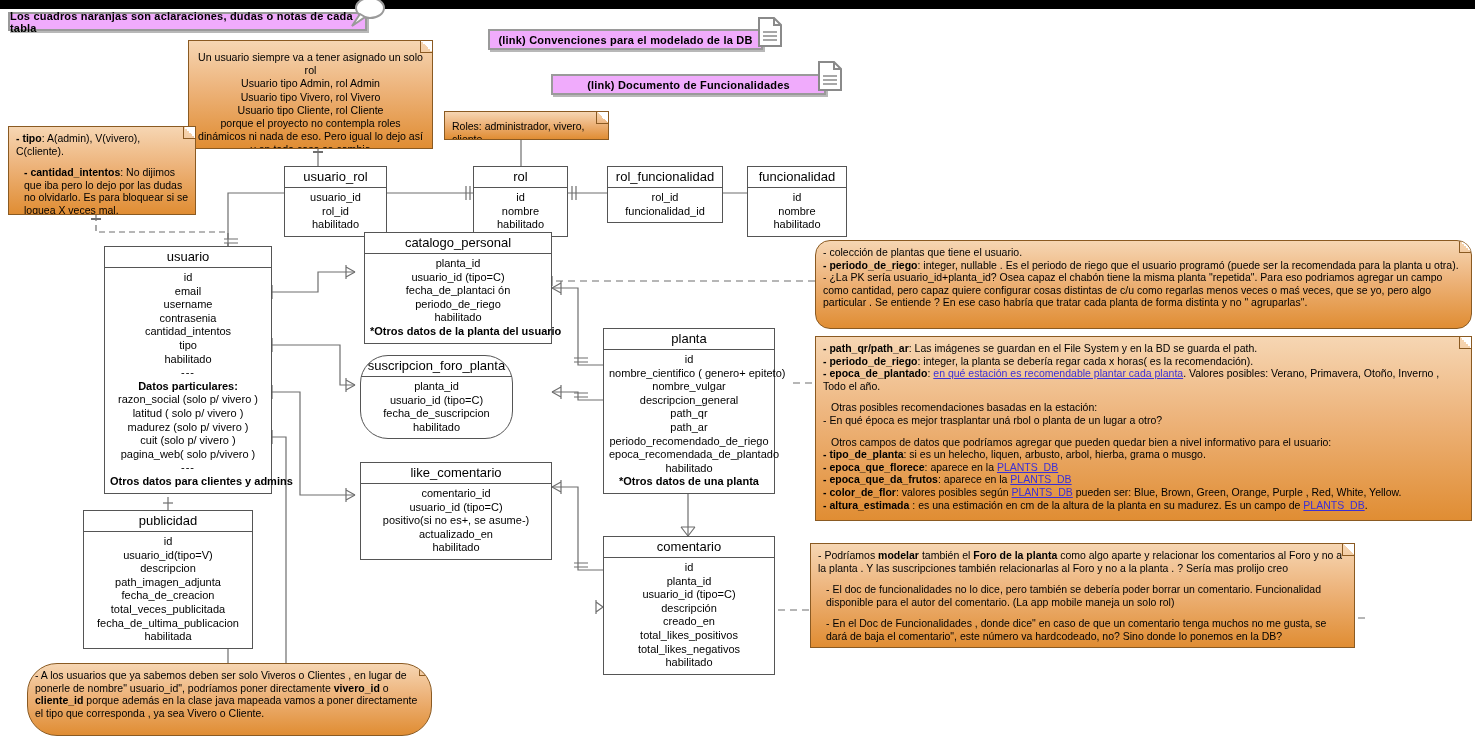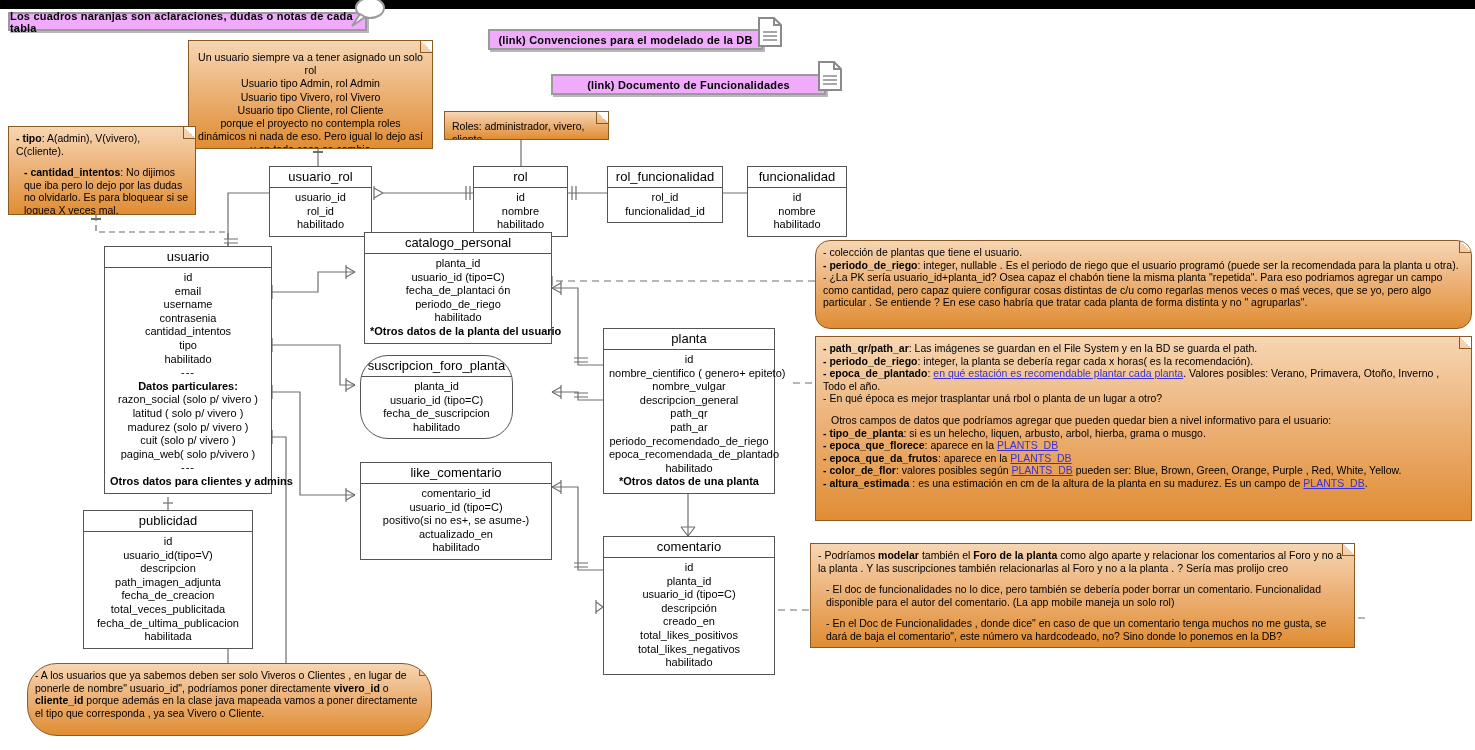--- a/index.html
+++ b/index.html
@@ -192,20 +192,21 @@
     <p>- colección de plantas que tiene el usuario.</p>
     <p><b>- periodo_de_riego</b><span>: integer, nullable . Es el periodo de riego que el usuario programó (puede ser la recomendada para la planta u otra).</span></p>
     <p>- ¿La PK sería usuario_id+planta_id? Osea capaz el chabón tiene la misma planta "repetida". Para eso podriamos agregar un campo como cantidad, pero capaz quiere configurar cosas distintas de c/u como regarlas menos veces o maś veces, que se yo, pero algo particular . Se entiende ? En ese caso habría que tratar cada planta de forma distinta y no " agruparlas".</p>
   </div>
 
   <div class="note" style="left:815px;top:336px;width:657px;height:185px;">
     <span class="fold"></span>
     <p><b>- path_qr/path_ar</b><span>: Las imágenes se guardan en el File System y en la BD se guarda el path.</span></p>
     <p><b>- periodo_de_riego</b><span>: integer, la planta se debería regar cada x horas( es la recomendación).</span></p>
     <p><b>- epoca_de_plantado</b><span>: </span><a href="#">en qué estación es recomendable plantar cada planta</a><span>. Valores posibles: Verano, Primavera, Otoño, Inverno , Todo el año.</span></p>
+    <p class="sp">Otras posibles recomendaciones basadas en la estación:</p>
     <p>- En qué época es mejor trasplantar uná rbol o planta de un lugar a otro?</p>
 
     <p class="sp">Otros campos de datos que podríamos agregar que pueden quedar bien a nivel informativo para el usuario:</p>
     <p><b>- tipo_de_planta</b><span>: si es un helecho, liquen, arbusto, arbol, hierba, grama o musgo.</span></p>
     <p><b>- epoca_que_florece</b><span>: aparece en la </span><a href="#">PLANTS_DB</a></p>
     <p><b>- epoca_que_da_frutos</b><span>: aparece en la </span><a href="#">PLANTS_DB</a></p>
     <p><b>- color_de_flor</b><span>: valores posibles según </span><a href="#">PLANTS_DB</a><span> pueden ser: Blue, Brown, Green, Orange, Purple , Red, White, Yellow.</span></p>
     <p><b>- altura_estimada</b><span> : es una estimación en cm de la altura de la planta en su madurez. Es un campo de </span><a href="#">PLANTS_DB</a><span>.</span></p>
 
   </div>
@@ -215,21 +216,21 @@
     <p><span>- Podríamos </span><b>modelar</b><span> también el </span><b>Foro de la planta</b><span> como algo aparte y relacionar los comentarios al Foro y no a la planta . Y las suscripciones también relacionarlas al Foro y no a la planta . ? Sería mas prolijo creo</span></p>
     <p class="sp">- El doc de funcionalidades no lo dice, pero también se debería poder borrar un comentario. Funcionalidad disponible para el autor del comentario. (La app mobile maneja un solo rol)</p>
     <p class="sp">- En el Doc de Funcionalidades , donde dice" en caso de que un comentario tenga muchos no me gusta, se dará de baja el comentario", este número va hardcodeado, no? Sino donde lo ponemos en la DB?</p>
   </div>
 
   <div class="note" style="left:27px;top:663px;width:405px;height:73px;border-radius:30px;">
     <span class="fold"></span>
     <p><span>- A los usuarios que ya sabemos deben ser solo Viveros o Clientes , en lugar de ponerle de nombre" usuario_id", podríamos poner directamente </span><b>vivero_id</b><span> o </span><b>cliente_id</b><span> porque además en la clase java mapeada vamos a poner directamente el tipo que corresponda , ya sea Vivero o Cliente.</span></p>
   </div>
 
-  <div class="table" style="left:269px;top:166px;width:103px;">
+  <div class="table" style="left:284px;top:166px;width:103px;">
     <div class="thead">usuario_rol</div>
     <div class="tbody">
         <div>usuario_id</div>
         <div>rol_id</div>
         <div>habilitado</div>
       </div>
   </div>
 
   <div class="table" style="left:473px;top:166px;width:95px;">
     <div class="thead">rol</div>

